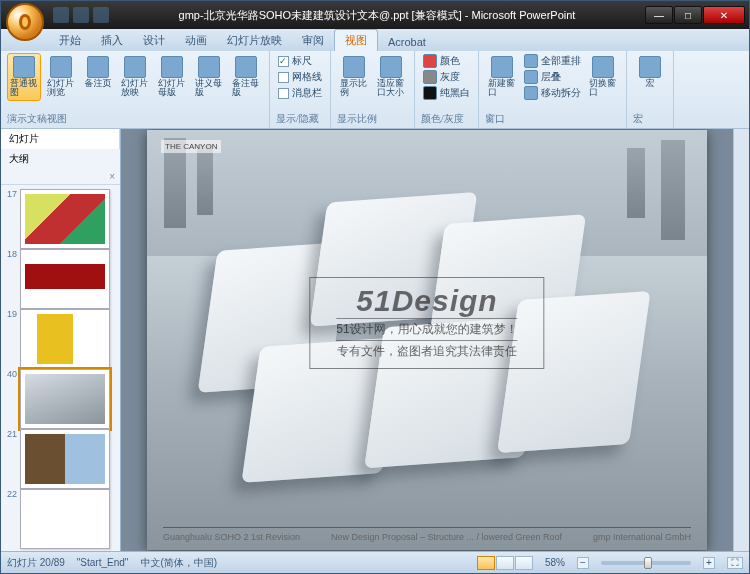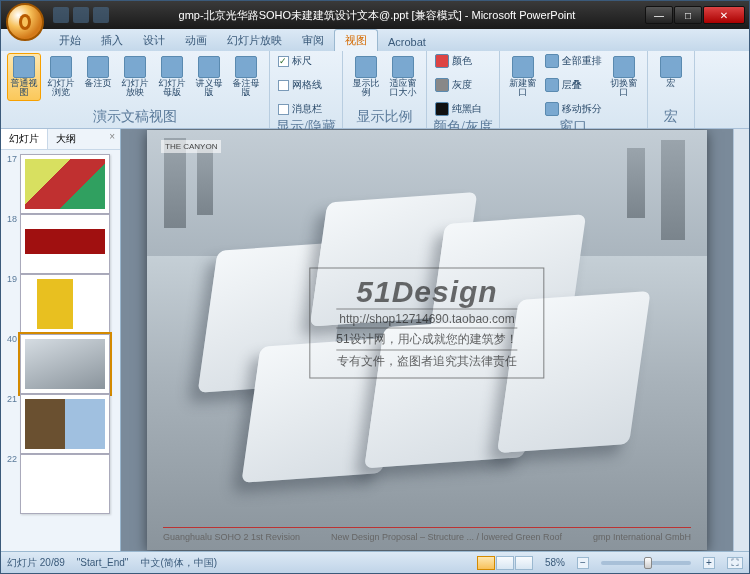--- a/index.html
+++ b/index.html
@@ -11,34 +11,34 @@
 .qat-btn { width:16px; height:16px; background:#4a6a8a; border-radius:2px; opacity:.6; }
 .title-text { flex:1; text-align:center; white-space:nowrap; overflow:hidden; text-overflow:ellipsis; padding:0 6px; }
 .win-controls { display:flex; gap:1px; }
 .win-btn { width:28px; height:18px; background:linear-gradient(#555,#222); border:1px solid #111; border-radius:2px; color:#fff; display:flex; align-items:center; justify-content:center; font-size:10px; }
 .win-btn.close { background:linear-gradient(#d44,#a00); width:42px; }
 .tabs { height:22px; background:linear-gradient(#dce9f5,#c4d8ea); display:flex; align-items:flex-end; padding-left:48px; font-size:11px; color:#3a5a7a; }
 .tab { padding:3px 10px; cursor:pointer; }
 .tab.active { background:#eaf2fa; border:1px solid #9ab8d0; border-bottom:none; border-radius:3px 3px 0 0; color:#d46a00;margin-top:9px; }
 .ribbon { height:78px; background:linear-gradient(#eaf2fa,#d8e6f2); border-bottom:1px solid #a8c0d8; display:flex; font-size:10px; color:#2a4a6a; }
 .rgroup { border-right:1px solid #b8cde0; padding:2px 6px; display:flex; flex-direction:column; justify-content:space-between; }
-.rgroup-label { text-align:center; font-size:14px; color:#5a7a9a; padding-top:1px;font-family:Liberation Serif, serif; }
+.rgroup-label { text-align:left; font-size:10px; color:#5a7a9a; padding-top:1px;font-family:Liberation Serif, serif; }
 .ritems { display:flex; gap:3px; align-items:flex-start; flex:1; }
 .rbtn-lg { width:34px; display:flex; flex-direction:column; align-items:center; gap:1px; padding:2px; border:1px solid transparent; border-radius:3px; }
 .rbtn-lg.sel { border-color:#f7a000; background:linear-gradient(#fde7b0,#fbc85a); }
 .ricon { width:22px; height:22px; background:#7aa8d0; border:1px solid #5a8ab0; border-radius:2px; }
 .ricon.sm { width:14px; height:14px; }
-.rbtn-txt { font-size:9px; text-align:center; line-height:1.05; }
-.rcol { display:flex; flex-direction:column; gap:8px; }
+.rbtn-txt { font-size:9px; text-align:left; line-height:1.05; }
+.rcol { display:flex; flex-direction:column; gap:0; }
 .rrow { display:flex; align-items:center; gap:3px; font-size:10px; white-space:nowrap; padding:1px 2px; }
 .chk { width:11px; height:11px; border:1px solid #7a9ab8; background:#fff; display:inline-block; }
 .chk.on::after { content:"✓"; font-size:9px; color:#2a6a2a; position:relative; top:-2px; }
 .body { flex:1; display:flex; background:#b8cde0; overflow:hidden; }
 .thumbs-pane { width:120px; background:#eef4fa; border-right:1px solid #9ab8d0; display:flex; flex-direction:column; }
-.thumbs-hdr { display:flex; font-size:10px; border-bottom:1px solid #c8d8e8; }
+.thumbs-hdr { display:flex; font-size:10px; border-bottom:1px solid #c8d8e8;flex-direction:column; }
 .thumb-tab { padding:3px 8px; }
 .thumb-tab.active { background:#fff; border-right:1px solid #c8d8e8; }
 .thumbs-close { margin-left:auto; padding:2px 5px; color:#888; }
 .thumbs-list { flex:1; overflow:hidden; padding:4px 2px; }
 .thumb-row { display:flex; align-items:flex-start; gap:3px; }
 .thumb-num { width:14px; text-align:right; font-size:9px; color:#5a7a9a; }
 .thumb { width:90px; height:60px; background:#fff; border:1px solid #aab; box-shadow:1px 1px 2px rgba(0,0,0,.15); position:relative; overflow:hidden; }
 .thumb.sel { outline:2px solid #d48a00; }
 .thumb-inner { position:absolute; inset:4px; }
 .slide-area { flex:1; background:#7a8a9a; display:flex; align-items:center; justify-content:center; position:relative; }
@@ -294,21 +294,20 @@
               <div class="bldg b3"></div>
             <div class="bldg b4"></div>
               <div class="bldg b5"></div>
               <div class="bldg b6"></div>
           </div>
         </div>
         <div class="slide-logo">THE CANYON</div>
         <div class="wm">
           <div class="wm-frame">
             <div class="wm-logo">51Design</div>
-            <div class="wm-line">http://shop12714690.taobao.com</div>
             <div class="wm-line">51设计网，用心成就您的建筑梦！</div>
             <div class="wm-line">专有文件，盗图者追究其法律责任</div>
           </div>
         </div>
         <div class="slide-footer">
           <span>Guanghualu SOHO 2 1st Revision</span>
           <span>New Design Proposal – Structure ... / lowered Green Roof</span>
           <span>gmp International GmbH</span>
         </div>
       </div>

